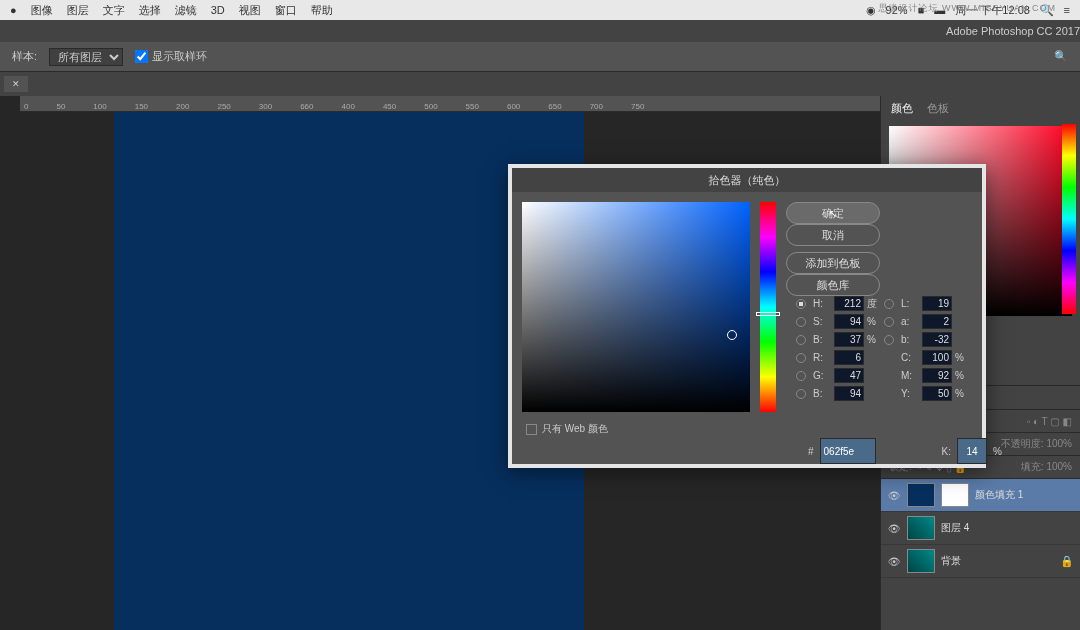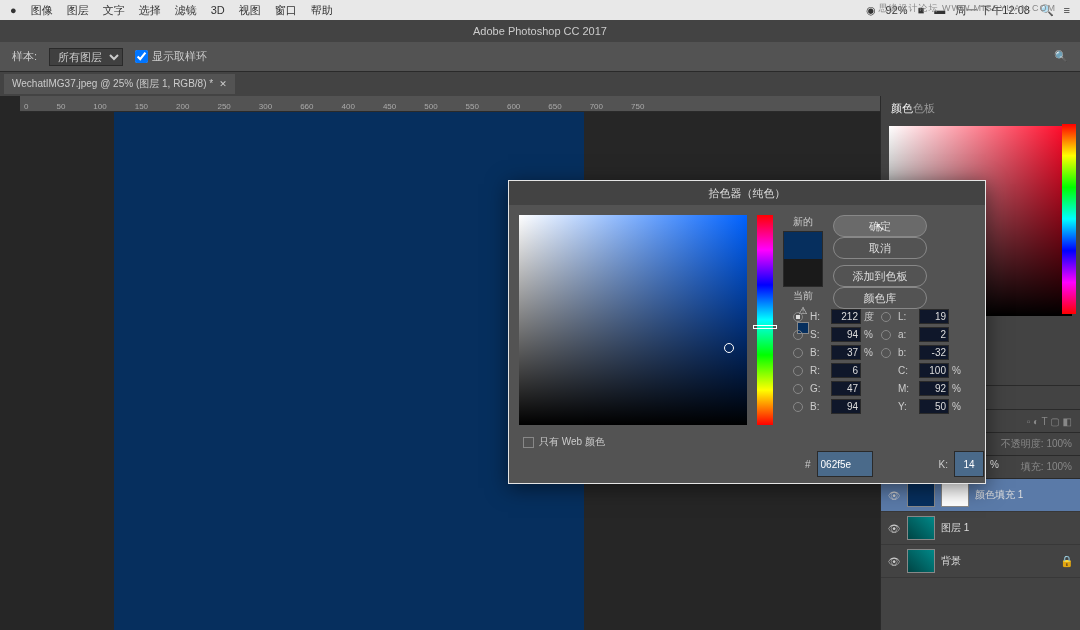--- a/index.html
+++ b/index.html
@@ -1,50 +1,50 @@
 <!DOCTYPE html>
 <html><head>
 <meta charset="utf-8">
 <style>
 *{margin:0;padding:0;box-sizing:border-box;font-family:"Microsoft YaHei",sans-serif;-webkit-font-smoothing:antialiased}
 body{width:1080px;height:630px;background:#323232;color:#ccc;font-size:11px;overflow:hidden;position:relative}
 .macmenu{height:20px;background:#e8e8e8;display:flex;align-items:center;padding:0 10px;color:#333;font-size:11px;gap:14px}
 .macmenu .right{margin-left:auto;display:flex;align-items:center;gap:10px}
-.titlebar{height:22px;background:#434343;display:flex;align-items:center;justify-content:center;color:#ccc;font-size:11px}
+.titlebar{height:22px;background:#434343;display:flex;align-items:center;justify-content:flex-end;color:#ccc;font-size:11px}
 .optbar{height:30px;background:#535353;display:flex;align-items:center;padding:0 12px;gap:12px;border-bottom:1px solid #2a2a2a}
 .optbar select{background:#404040;color:#ccc;border:1px solid #2a2a2a;font-size:11px;padding:1px 4px}
 .optbar input[type=checkbox]{margin-right:4px}
 .tabbar{height:24px;background:#434343;display:flex;align-items:center;padding:0 4px}
 .doctab{background:#535353;padding:3px 8px;font-size:10px;display:flex;align-items:center;gap:6px}
 .doctab .x{font-size:9px}
 .workspace{position:relative;height:534px;background:#262626}
 .ruler-h{position:absolute;left:20px;top:0;right:0;height:16px;background:#535353;border-bottom:1px solid #2a2a2a;font-size:8px;color:#aaa;display:flex;align-items:flex-end;padding-left:4px;gap:28px;overflow:hidden}
 .canvas{position:absolute;left:114px;top:16px;width:470px;height:518px;background:#062f5e}
 .rightpanels{position:absolute;right:0;top:0;width:200px;height:534px;background:#434343;border-left:1px solid #2a2a2a}
 .colpanel{height:290px;border-bottom:1px solid #2a2a2a}
-.colpanel .tabs{height:24px;display:flex;align-items:center;font-size:11px;color:#999;padding:0 10px;gap:0}
+.colpanel .tabs{height:24px;display:flex;align-items:center;font-size:11px;color:#999;padding:0 10px;gap:14px}
 .colpanel .tabs .act{color:#eee}
 .colspec{margin:6px 8px;height:190px;background:linear-gradient(to bottom,#000,#000),linear-gradient(to right,#fff,#f00);background-blend-mode:multiply;position:relative;background:linear-gradient(to bottom,rgba(0,0,0,0) 0%,#000 100%),linear-gradient(to right,#fff 0%,#ff0020 100%)}
 .huecol{position:absolute;right:4px;top:28px;width:14px;height:190px;background:linear-gradient(to bottom,#f00,#ff0,#0f0,#0ff,#00f,#f0f,#f00)}
 .iconrow{padding:4px 6px;display:flex;gap:10px;color:#bbb;font-size:13px}
 .mini{width:16px;height:16px;background:#555;border:1px solid #333}
 .layerpanel{}
 .layerpanel .tabs{height:24px;display:flex;align-items:center;font-size:11px;color:#999;padding:0 10px;gap:14px;border-bottom:1px solid #2a2a2a}
 .layerpanel .tabs .act{color:#eee}
 .laytools{padding:4px 8px;display:flex;gap:8px;color:#888;font-size:10px;align-items:center;border-bottom:1px solid #2a2a2a}
 .layblend{padding:4px 8px;display:flex;justify-content:space-between;color:#888;font-size:10px;border-bottom:1px solid #2a2a2a}
 .laylock{padding:4px 8px;display:flex;gap:6px;color:#888;font-size:10px;align-items:center;border-bottom:1px solid #2a2a2a}
 .layer{display:flex;align-items:center;padding:4px 6px;gap:6px;border-bottom:1px solid #383838}
 .layer.sel{background:#5a7aa8}
 .eye{width:14px;height:14px;display:flex;align-items:center;justify-content:center;color:#ccc;font-size:10px}
 .thumb{width:28px;height:24px;background:#062f5e;border:1px solid #888}
 .thumb.white{background:#fff}
 .thumb.img{background:linear-gradient(45deg,#044,#088)}
 .layer .nm{font-size:10px;color:#ddd}
-.picker{position:absolute;left:508px;top:84px;width:478px;height:304px;background:#535353;border:1px solid #e5e5e5;box-shadow:0 4px 20px rgba(0,0,0,.5);z-index:10}
+.picker{position:absolute;left:508px;top:68px;width:478px;height:304px;background:#535353;border:4px solid #e5e5e5;box-shadow:0 4px 20px rgba(0,0,0,.5);z-index:10}
 .picker .titlerow{height:24px;background:#434343;display:flex;align-items:center;justify-content:center;font-size:11px;color:#ddd}
 .picker .body{display:flex;padding:10px;gap:10px}
 .satval{width:228px;height:210px;position:relative;background:linear-gradient(to bottom,rgba(0,0,0,0),#000),linear-gradient(to right,#fff,#0062ff)}
 .satval .ring{position:absolute;width:10px;height:10px;border:1px solid #fff;border-radius:50%;left:205px;top:128px}
 .huebar{width:16px;height:210px;background:linear-gradient(to bottom,#f00,#f0f,#00f,#0ff,#0f0,#ff0,#f00);position:relative}
 .huebar .mk{position:absolute;left:-4px;top:110px;width:24px;height:4px;border:1px solid #fff}
 .preview{display:flex;flex-direction:column;align-items:center;gap:2px;font-size:10px;color:#ccc}
 .preview .box{width:40px;height:56px;display:flex;flex-direction:column;border:1px solid #2a2a2a}
 .preview .new{flex:1;background:#062f5e}
 .preview .old{flex:1;background:#1a1a1a}
@@ -98,21 +98,20 @@
   <select><option>所有图层</option></select>
   <label style="display:flex;align-items:center">
       <input type="checkbox" checked="" style="">
       <span>显示取样环</span>
     </label>
   <span style="margin-left:auto">🔍</span>
 </div>
 
 <div class="tabbar">
   <div class="doctab">
-    <span>WechatIMG37.jpeg @ 25% (图层 1, RGB/8) *</span>
       <span class="x">✕</span>
   </div>
 </div>
 
 <div class="workspace">
   <div class="ruler-h">
     <span>0</span>
       <span>50</span>
       <span>100</span>
       <span>150</span>
@@ -175,21 +174,21 @@
       </div>
       <div class="layer sel">
         <span class="eye">👁</span>
         <div class="thumb"></div>
         <div class="thumb white"></div>
         <span class="nm">颜色填充 1</span>
       </div>
       <div class="layer">
         <span class="eye">👁</span>
         <div class="thumb img"></div>
-        <span class="nm">图层 1</span>
+        <span class="nm">图层 4</span>
       </div>
       <div class="layer">
         <span class="eye">👁</span>
         <div class="thumb img"></div>
         <span class="nm">背景</span>
         <span style="margin-left:auto">🔒</span>
       </div>
     </div>
   </div>
 
@@ -197,30 +196,20 @@
     <div class="titlerow">
         <span>拾色器（纯色）</span>
       </div>
     <div class="body">
       <div class="satval">
         <div class="ring"></div>
       </div>
       <div class="huebar">
           <div class="mk"></div>
         </div>
-      <div class="preview">
-        <span>新的</span>
-        <div class="box">
-            <div class="new"></div>
-            <div class="old"></div>
-          </div>
-        <span>当前</span>
-        <span>⚠</span>
-        <div class="minisw"></div>
-      </div>
       <div class="btncol">
         <div class="pbtn prim">
             <span>确定</span>
             <span class="cur">↖</span>
           </div>
         <div class="pbtn">取消</div>
         <div style="height:6px"></div>
         <div class="pbtn">添加到色板</div>
         <div class="pbtn">颜色库</div>
       </div>

